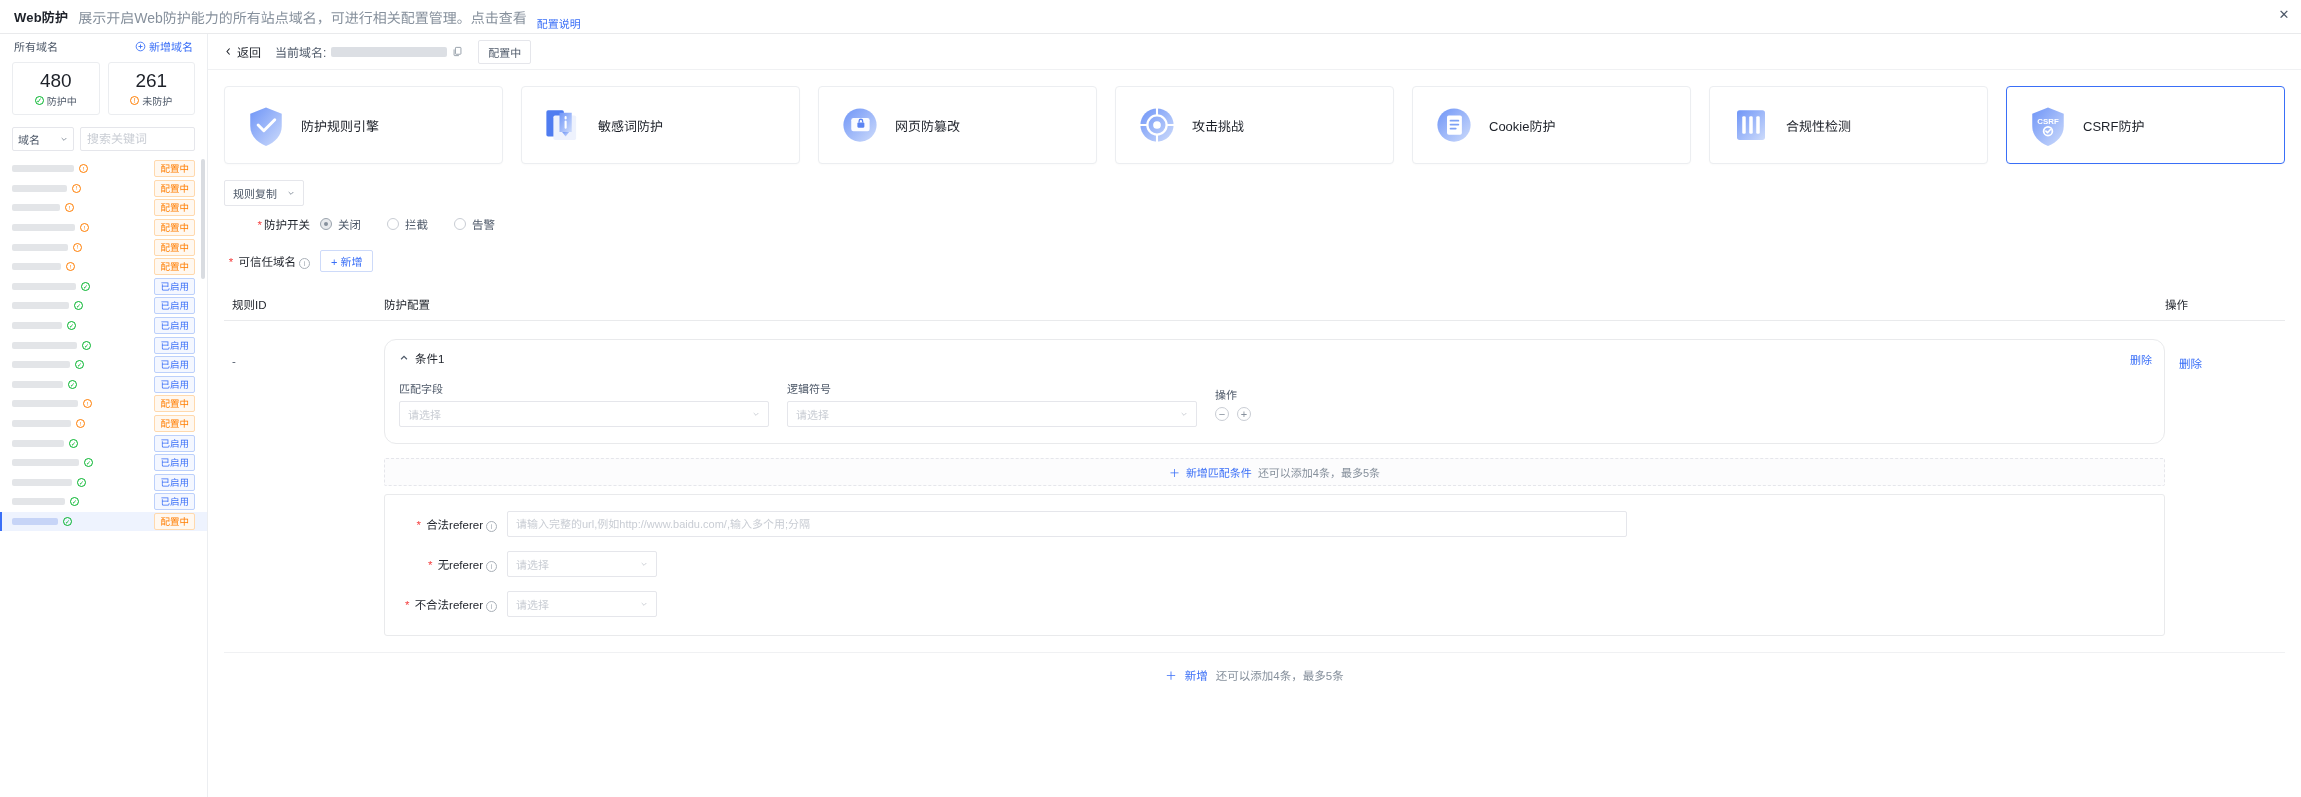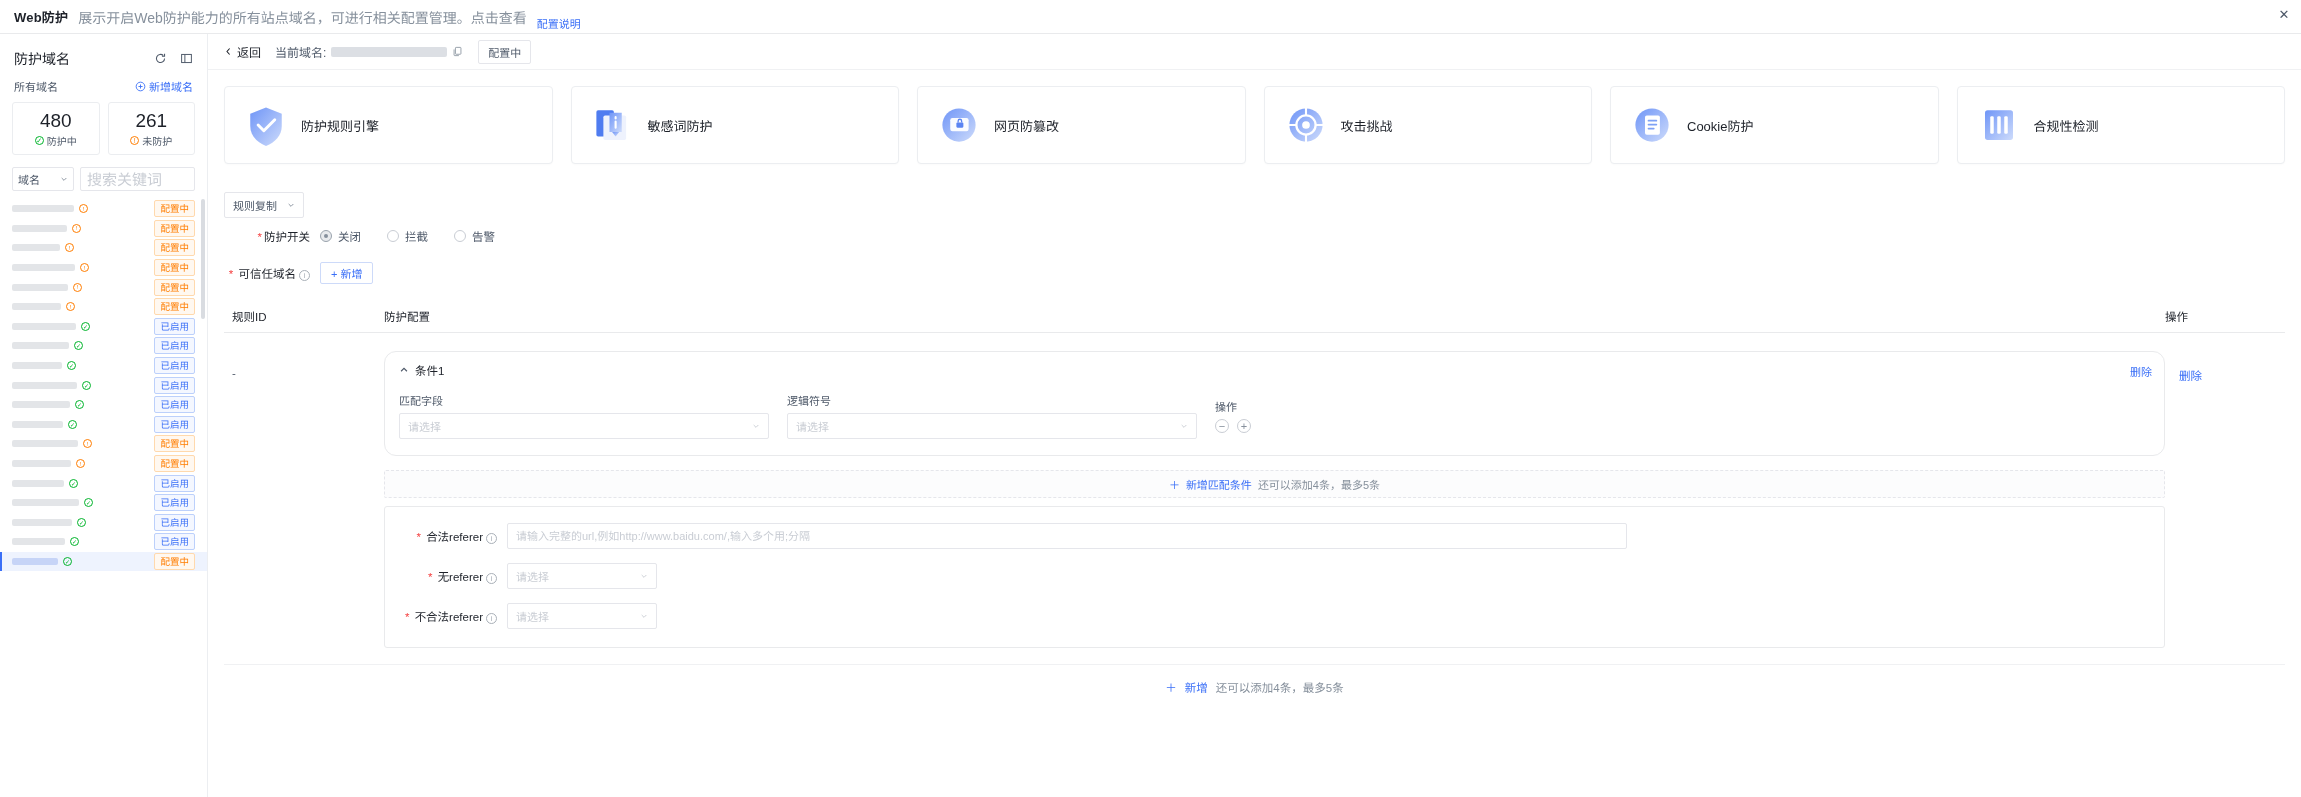--- a/index.html
+++ b/index.html
@@ -55,21 +55,21 @@
   .sel-mini {
     width: 62px; height: 24px; border: 1px solid #e5e6eb; border-radius: 2px;
     display: flex; align-items: center; justify-content: space-between;
     padding: 0 5px; font-size: 11px; color: #4e5969; background: #fff; cursor: pointer;
   }
   .search-mini {
     flex: 1; height: 24px; border: 1px solid #e5e6eb; border-radius: 2px;
     display: flex; align-items: center; padding: 0 6px; background: #fff;
   }
   .search-mini input {
-    border: none; outline: none; font-size: 15px; color: #1d2129; width: 100%;
+    border: none; outline: none; font-size: 12px; color: #1d2129; width: 100%;
     font-family: inherit; background: transparent;
   }
   .search-mini input::placeholder { color: #c9cdd4; }
   .dom-list { flex: 1; overflow: hidden; position: relative; }
   .dom-item {
     height: 19.6px; display: flex; align-items: center; gap: 5px;
     padding: 0 12px 0 12px; cursor: pointer; position: relative;
   }
   .dom-item.active { background: #eef3fe; }
   .dom-item.active::before {
@@ -112,21 +112,21 @@
     cursor: pointer; box-shadow: 0 1px 2px rgba(0,0,0,.02);
   }
   .fcard.sel { border: 1px solid #3a6ff7; }
   .fcard-ico { width: 42px; height: 42px; flex: none; }
   .fcard-lab { font-size: 13px; color: #1d2129; font-weight: 500; }
   
   .tb-row { padding: 6px 16px 0 16px; }
   .rule-copy {
     height: 26px; min-width: 64px; border: 1px solid #e5e6eb; border-radius: 2px;
     background: #fff; display: inline-flex; align-items: center; gap: 10px;
-    padding: 0 8px; font-size: 11px; color: #4e5969; cursor: pointer; margin-top: 12px;
+    padding: 0 8px; font-size: 11px; color: #4e5969; cursor: pointer;
   }
   
   .fline { display: flex; align-items: center; padding: 10px 16px 0 16px; }
   .flab { font-size: 11.5px; color: #1d2129; width: 96px; text-align: right; padding-right: 10px; flex: none; }
   .req::before { content: "*"; color: #f53f3f; margin-right: 2px; }
   .radio-grp { display: flex; gap: 26px; align-items: center; }
   .radio { display: flex; align-items: center; gap: 6px; font-size: 11.5px; color: #4e5969; cursor: pointer; }
   .rc { width: 12px; height: 12px; border-radius: 50%; border: 1px solid #c9cdd4; background: #fff; flex: none; position: relative; }
   .rc.on { border-color: #9aa3ad; background:#e8eaed; }
   .rc.on::after { content: ""; position: absolute; inset: 3px; border-radius: 50%; background: #86909c; }
@@ -221,37 +221,20 @@
 <div class="topbar">
   <span class="app-title">Web防护</span>
   <span class="app-desc">展示开启Web防护能力的所有站点域名，可进行相关配置管理。点击查看</span>
   <span class="app-link">配置说明</span>
   <span class="close-x">✕</span>
 </div>
 
 <div class="page">
 
   <div class="sidebar">
-    <div class="sb-head">
-      <span class="sb-title">防护域名</span>
-      <span class="sb-head-icons">
-        <span class="ico-btn">
-          <svg width="13" height="13" viewBox="0 0 16 16" fill="none" stroke="#4e5969" stroke-width="1.3">
-            <path d="M13 8a5 5 0 1 1-1.6-3.7"></path>
-              <path d="M13 2v3.2h-3.2"></path>
-          </svg>
-        </span>
-        <span class="ico-btn">
-          <svg width="13" height="13" viewBox="0 0 16 16" fill="none" stroke="#4e5969" stroke-width="1.2">
-            <rect x="2" y="3" width="12" height="10"></rect>
-              <path d="M6 3v10"></path>
-          </svg>
-        </span>
-      </span>
-    </div>
 
     <div class="sb-sub">
       <span class="sb-sub-label">所有域名</span>
       <span class="sb-add">
         <svg width="11" height="11" viewBox="0 0 16 16" fill="none" stroke="#3a6ff7" stroke-width="1.3">
           <circle cx="8" cy="8" r="6.3"></circle>
             <path d="M8 5v6M5 8h6"></path>
         </svg>
         <span>新增域名</span>
       </span>
@@ -502,20 +485,37 @@
                   <stop offset="100%" stop-color="#cddbfb"></stop>
                 </linearGradient>
               </defs>
         <rect x="8" y="7" width="32" height="34" rx="3" fill="url(#grcompliance-icon)"></rect>
         <rect x="14" y="14" width="4" height="20" rx="1.4" fill="#fff"></rect>
         <rect x="22" y="14" width="4" height="20" rx="1.4" fill="#fff"></rect>
         <rect x="30" y="14" width="4" height="20" rx="1.4" fill="#fff"></rect>
             </svg>
           </div>
           <div class="fcard-lab">合规性检测</div>
+        </div>
+        <div class="fcard sel">
+          <div class="fcard-ico">
+            <svg viewBox="0 0 48 48" width="42" height="42">
+              <defs>
+                <linearGradient id="grcsrf-shield-icon" x1="0" y1="0" x2="1" y2="1">
+      <stop offset="0%" stop-color="#6f95f7"></stop>
+                  <stop offset="100%" stop-color="#cddbfb"></stop>
+                </linearGradient>
+              </defs>
+        <path d="M24 4 42 11v14c0 11-7.6 18.5-18 23C13.6 43.5 6 36 6 25V11z" fill="url(#grcsrf-shield-icon)"></path>
+        <text x="24" y="23" font-size="9" font-family="Liberation Sans, sans-serif" font-weight="700" fill="#fff" text-anchor="middle">CSRF</text>
+        <circle cx="24" cy="31" r="5" fill="none" stroke="#fff" stroke-width="2"></circle>
+        <path d="M21.6 31l1.8 1.8 3.2-3.4" stroke="#fff" stroke-width="1.9" fill="none" stroke-linecap="round" stroke-linejoin="round"></path>
+            </svg>
+          </div>
+          <div class="fcard-lab">CSRF防护</div>
         </div>
       </div>
 
     <div class="tb-row">
       <div class="rule-copy">
         <span>规则复制</span>
         <svg width="8" height="8" viewBox="0 0 12 12" fill="none" stroke="#86909c" stroke-width="1.4">
             <path d="M2.5 4.5 6 8l3.5-3.5"></path>
           </svg>
       </div>

